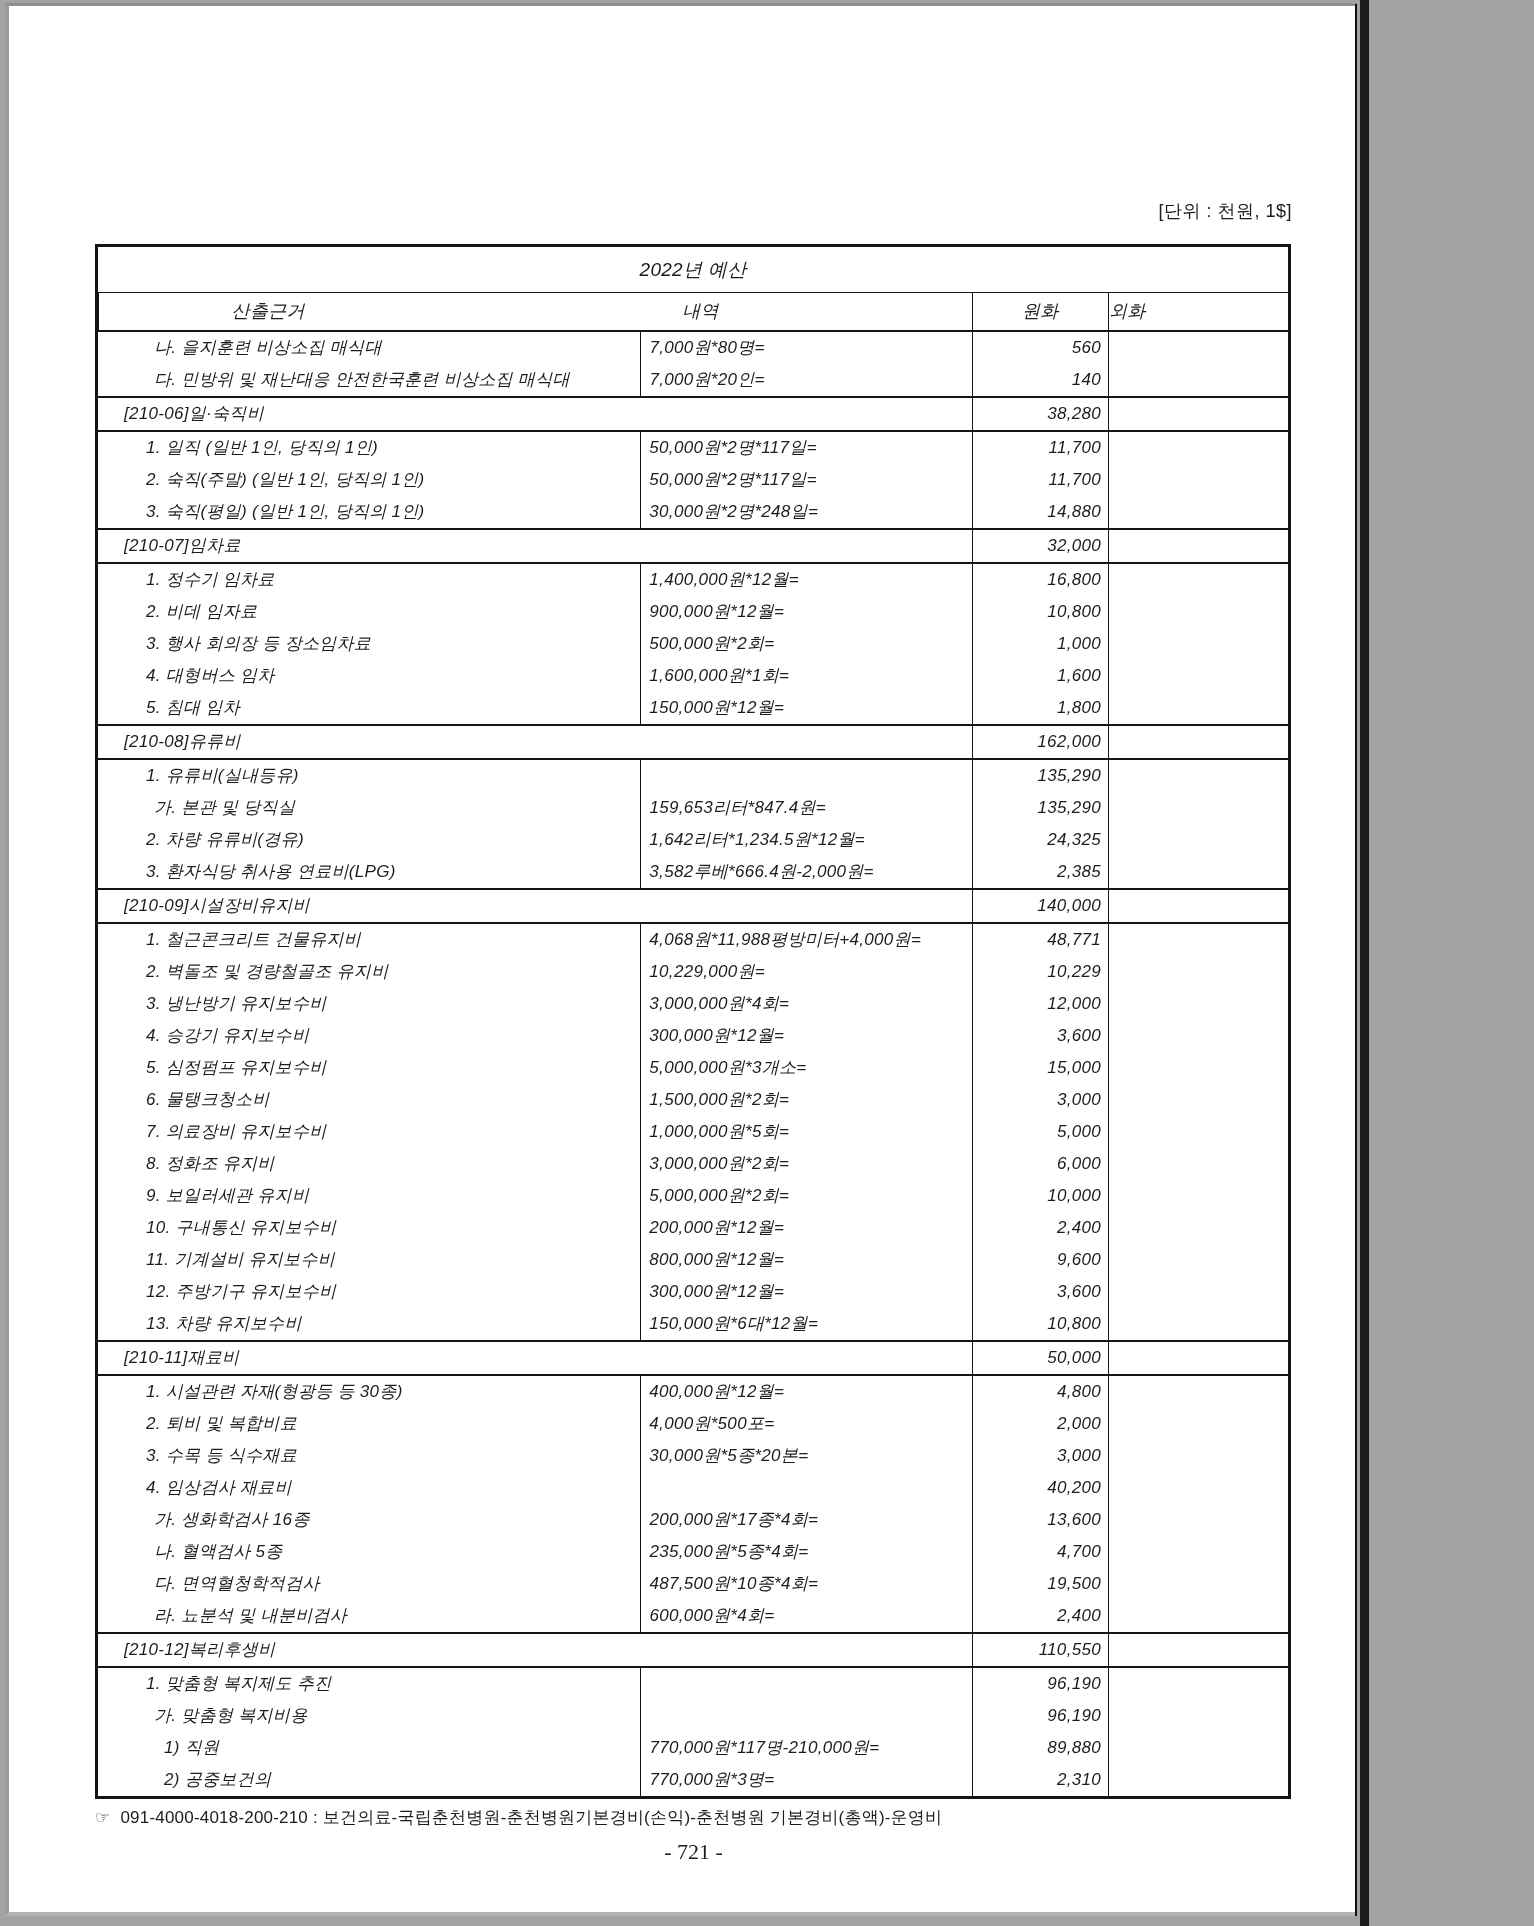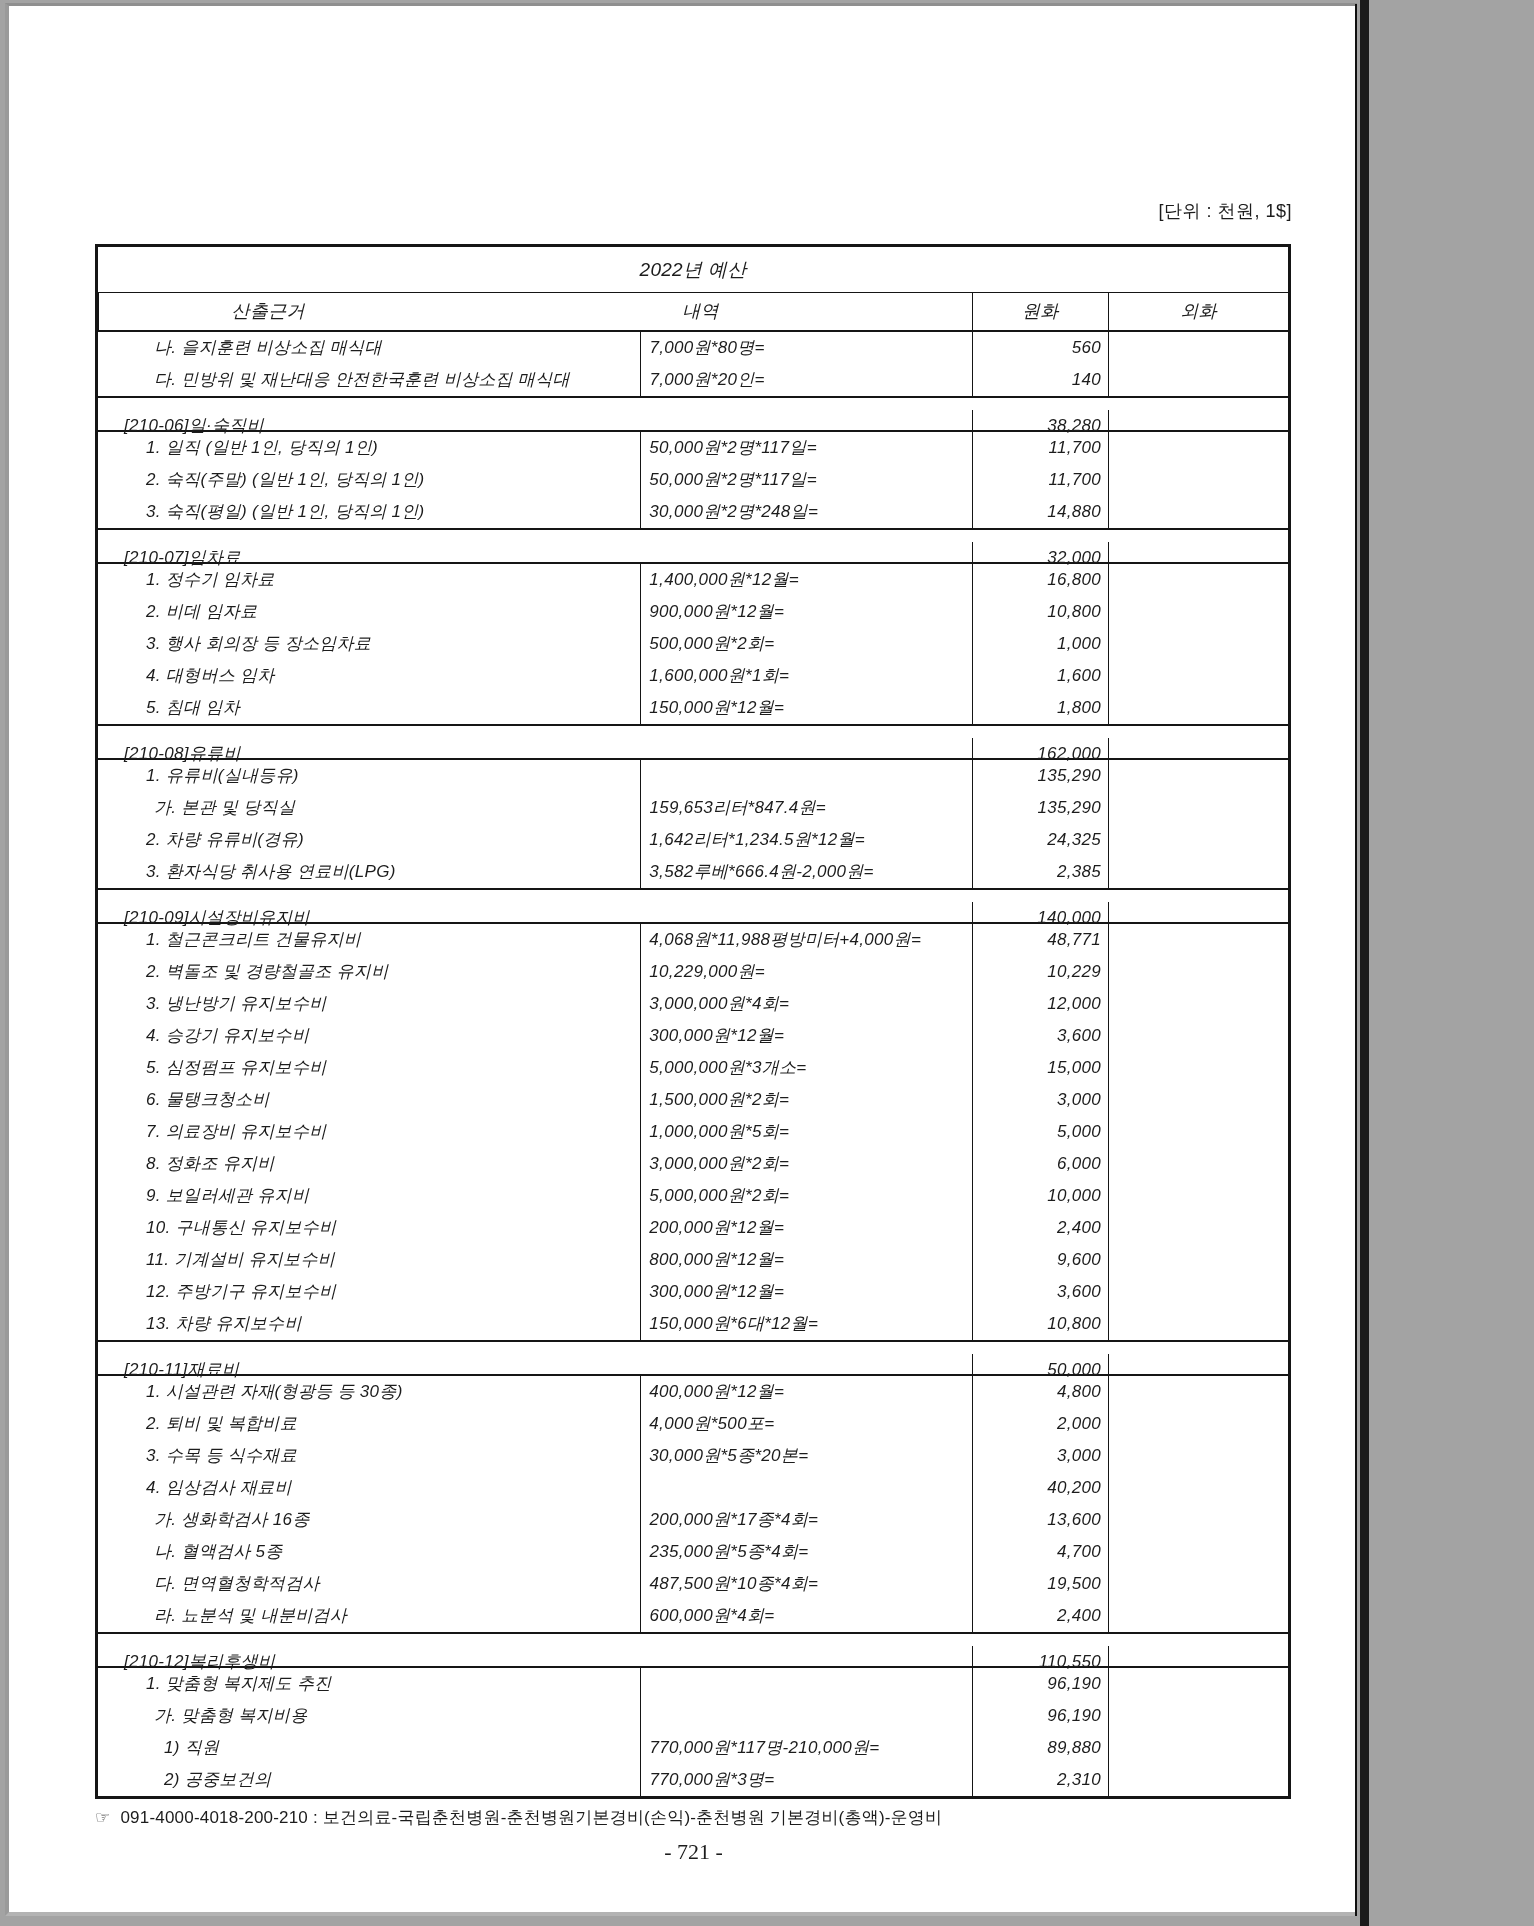--- a/index.html
+++ b/index.html
@@ -34,21 +34,21 @@
     height:46px; line-height:46px; text-align:center;
     font-size:19px; border-bottom:1px solid #151515;
   }
   .t-head { display:flex; height:39px; border-bottom:2px solid #151515; }
   .t-head .cell { line-height:37px; text-align:center; font-size:18px; }
 
   .row { display:flex; }
   .detail-row { height:32px; }
   .detail-row .cell { line-height:32px; white-space:nowrap; overflow:hidden; }
   .section-row { height:36px; border-top:2px solid #151515; border-bottom:2px solid #151515; }
-  .section-row .cell { line-height:31px; white-space:nowrap;margin-top:12px; }
+  .section-row .cell { line-height:31px; white-space:nowrap; }
 
   .c-item { width:545px; }
   .c-calc { width:333px; border-left:1px solid #151515; padding-left:8px; }
   .c-krw  { width:137px; border-left:1px solid #151515; text-align:right; padding-right:7px; }
   .c-fx   { width:181px; border-left:1px solid #151515; }
   .t-head .c-item { border-left:none; }
   .sec-label { width:878px; padding-left:26px; }
   .ind1 { padding-left:48px; }
   .ind2 { padding-left:56px; }
   .ind3 { padding-left:66px; }
@@ -71,21 +71,21 @@
   <div class="page">
 
     <div class="unit-label">[단위 : 천원, 1$]</div>
 
     <div class="budget-table">
       <div class="t-title">2022년 예산</div>
       <div class="t-head">
         <div class="cell c-calc">산출근거</div>
         <div class="cell c-item">내역</div>
         <div class="cell c-krw" style="text-align:center;padding-right:0;">원화</div>
-        <div class="cell c-fx" style="text-align:center;">외화</div>
+        <div class="cell c-fx" style="text-align:left;">외화</div>
       </div>
       <div id="t-body">
           <div class="group">
             <div class="row detail-row">
               <div class="cell c-item ind2">나. 을지훈련 비상소집 매식대</div>
               <div class="cell c-calc">7,000원*80명=</div>
               <div class="cell c-krw">560</div>
               <div class="cell c-fx"></div>
             </div>
             <div class="row detail-row">

